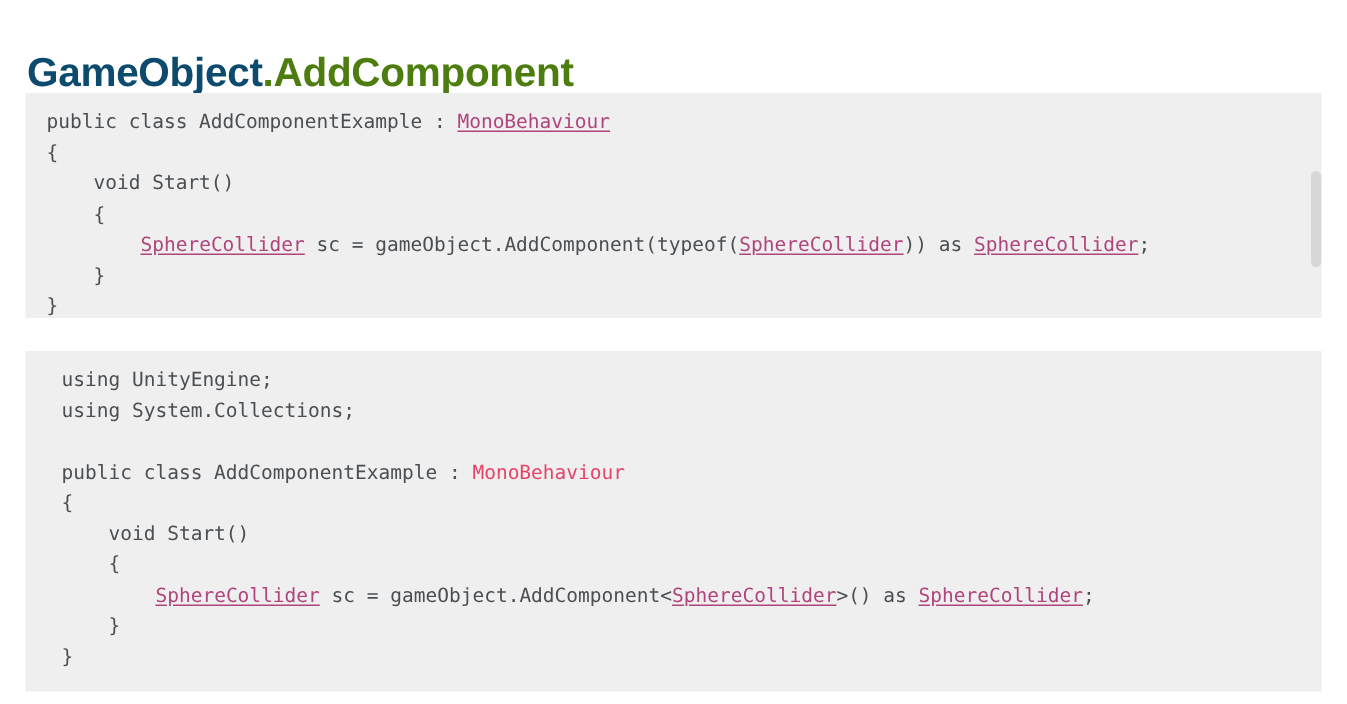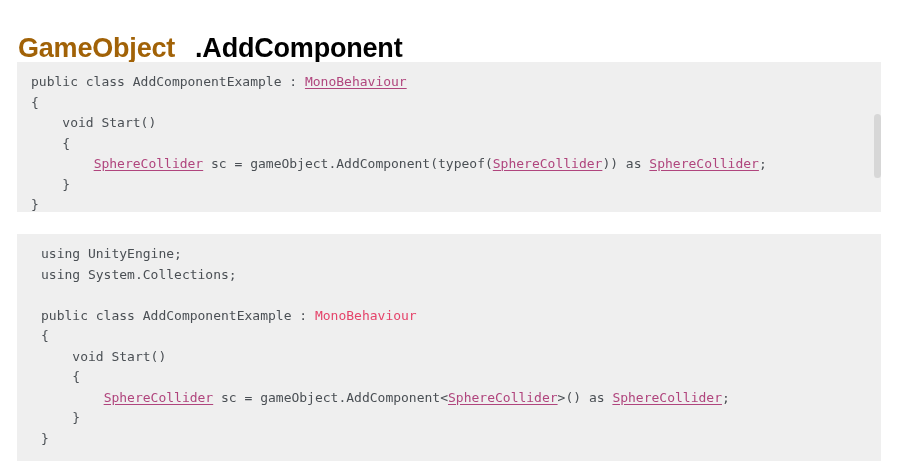--- a/index.html
+++ b/index.html
@@ -27,22 +27,22 @@
     position: absolute;
     left: 18px;
     top: 13px;
     font-family: "Liberation Sans", sans-serif;
     font-size: 27px;
     font-weight: 700;
     letter-spacing: -0.2px;
     line-height: 34px;
     white-space: nowrap;
   }
-  .title-owner { color: #a16207; }
-  .title-member { color: #000000; margin-left: 20px; }
+  .title-owner { color: #0c4a6e; }
+  .title-member { color: #4d7c0f; }
 
   
   .code-block {
     position: absolute;
     left: 17px;
     width: 864px;
     background: #efefef;
     box-sizing: border-box;
     overflow: hidden;
   }

